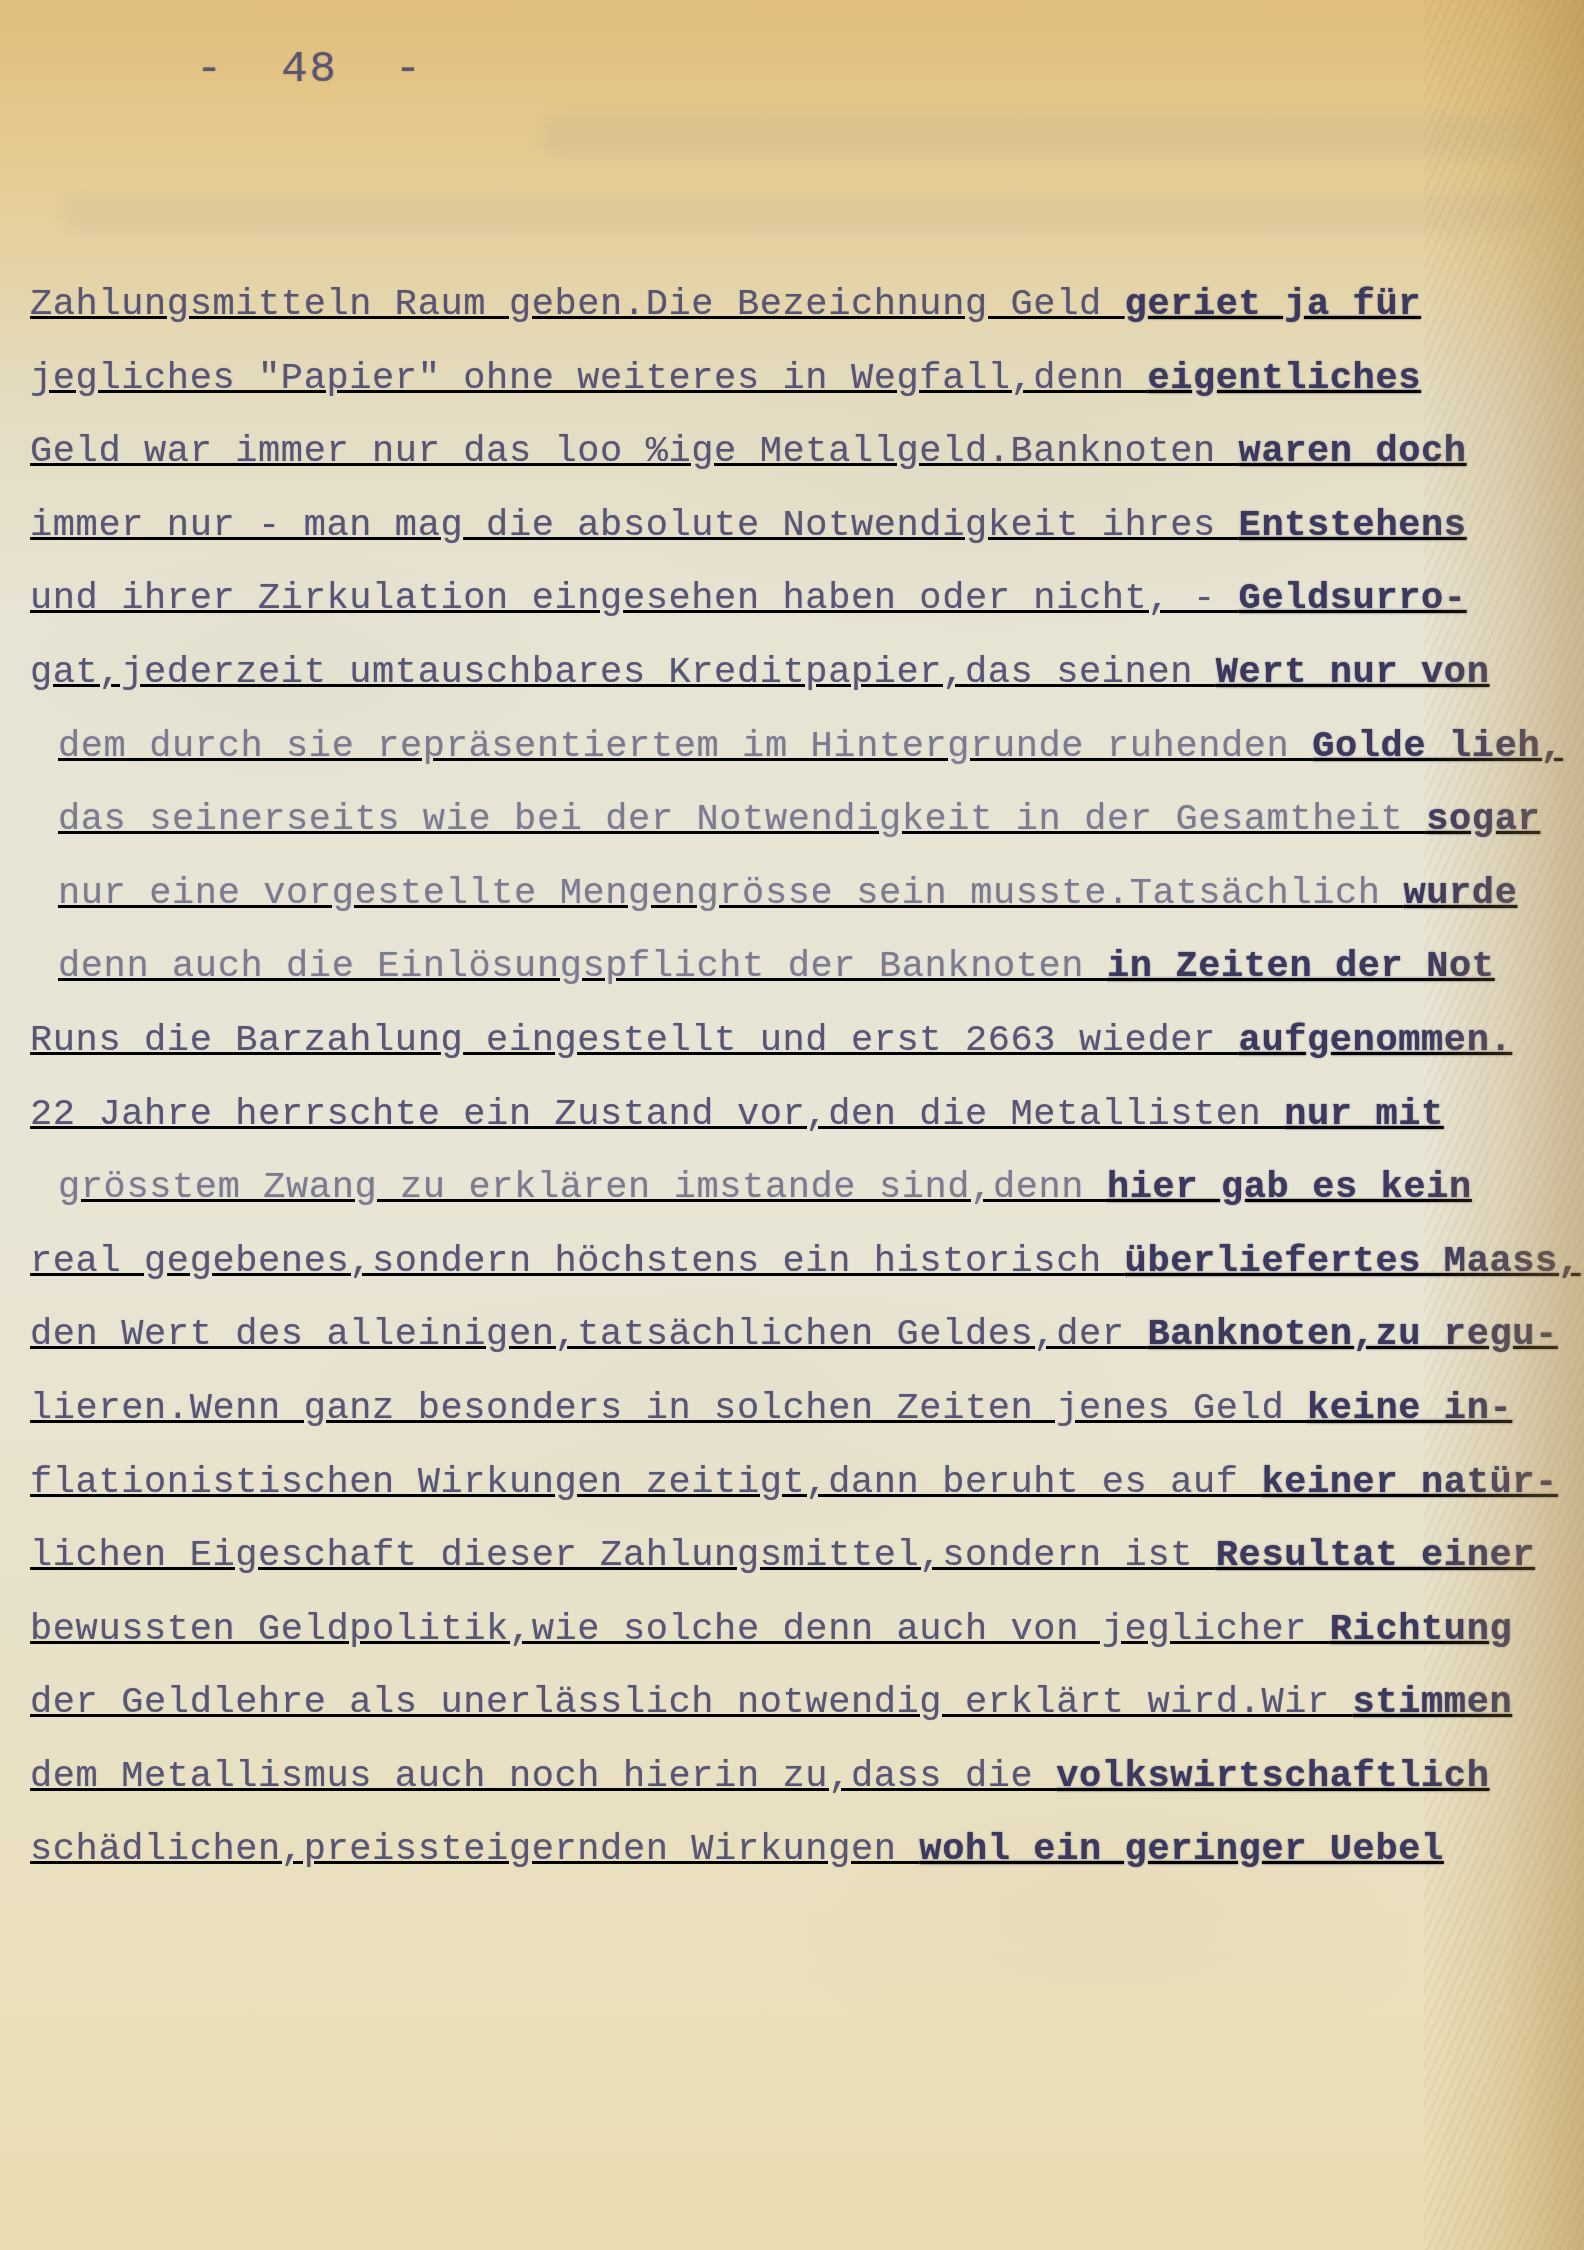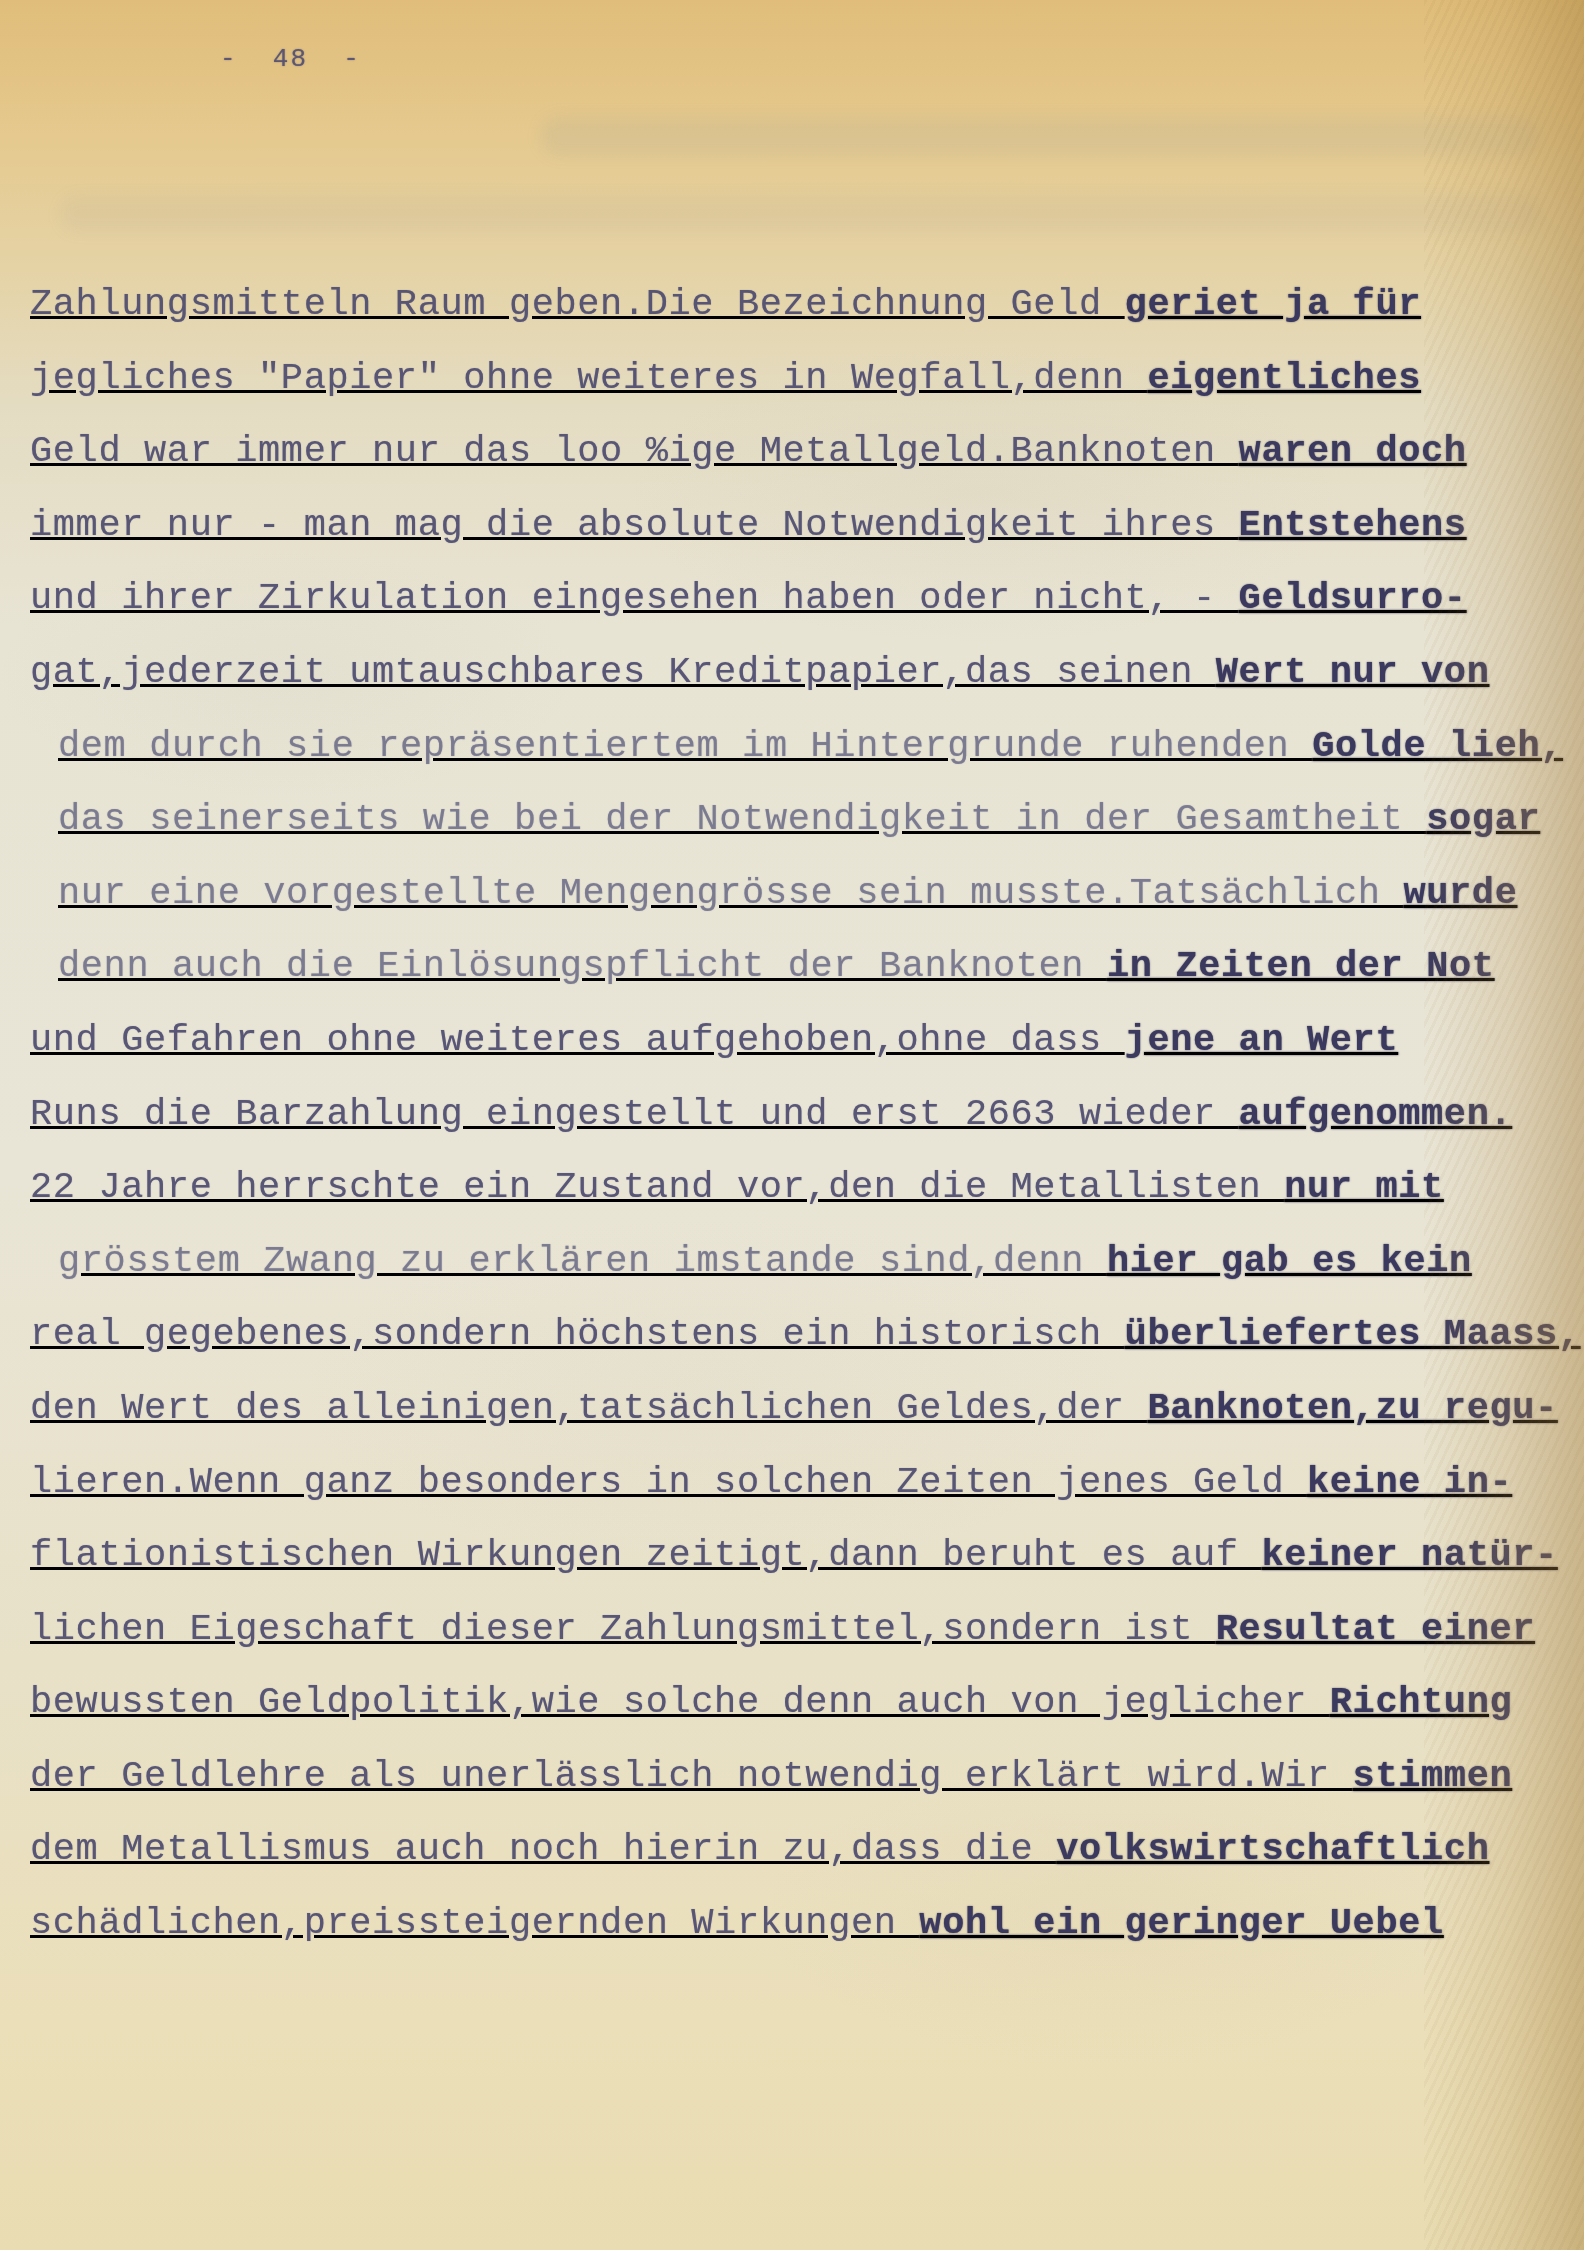--- a/index.html
+++ b/index.html
@@ -58,23 +58,23 @@
     position: absolute;
     border-radius: 22px;
     filter: blur(7px);
     pointer-events: none;
   }
   .smudge.s1 { left: 540px; top: 116px; width: 1000px; height: 40px; background: rgba(138,146,158,0.11); }
   .smudge.s2 { left: 60px;  top: 196px; width: 1480px; height: 36px; background: rgba(138,146,158,0.08); }
 
   .page-label {
     position: absolute;
-    left: 220px;
+    left: 196px;
     top: 44px;
-    font-size: 26px;
+    font-size: 44px;
     letter-spacing: 2px;
     white-space: pre;
     color: rgba(84,80,112,0.88);
     text-shadow: 0 0 1.5px rgba(84,80,112,0.65);
     text-align: right;
   }
 
   .text-block {
     position: absolute;
     left: 30px;
@@ -114,21 +114,20 @@
       <div class="line"><span class="seg">Zahlungsmitteln Raum geben.Die Bezeichnung Geld </span><span class="seg bold">geriet ja für</span></div>
       <div class="line"><span class="seg">jegliches "Papier" ohne weiteres in Wegfall,denn </span><span class="seg bold">eigentliches</span></div>
       <div class="line"><span class="seg">Geld war immer nur das loo %ige Metallgeld.Banknoten </span><span class="seg bold">waren doch</span></div>
       <div class="line"><span class="seg">immer nur - man mag die absolute Notwendigkeit ihres </span><span class="seg bold">Entstehens</span></div>
       <div class="line"><span class="seg">und ihrer Zirkulation eingesehen haben oder nicht, - </span><span class="seg bold">Geldsurro-</span></div>
       <div class="line"><span class="seg">gat,jederzeit umtauschbares Kreditpapier,das seinen </span><span class="seg bold">Wert nur von</span></div>
       <div class="line"><span class="seg light">dem durch sie repräsentiertem im Hintergrunde ruhenden </span><span class="seg bold">Golde lieh,</span></div>
       <div class="line"><span class="seg light">das seinerseits wie bei der Notwendigkeit in der Gesamtheit </span><span class="seg bold">sogar</span></div>
       <div class="line"><span class="seg light">nur eine vorgestellte Mengengrösse sein musste.Tatsächlich </span><span class="seg bold">wurde</span></div>
       <div class="line"><span class="seg light">denn auch die Einlösungspflicht der Banknoten </span><span class="seg bold">in Zeiten der Not</span></div>
-      <div class="line"><span class="seg">und Gefahren ohne weiteres aufgehoben,ohne dass </span><span class="seg bold">jene an Wert</span></div>
       <div class="line"><span class="seg">Runs die Barzahlung eingestellt und erst 2663 wieder </span><span class="seg bold">aufgenommen.</span></div>
       <div class="line"><span class="seg">22 Jahre herrschte ein Zustand vor,den die Metallisten </span><span class="seg bold">nur mit</span></div>
       <div class="line"><span class="seg light">grösstem Zwang zu erklären imstande sind,denn </span><span class="seg bold">hier gab es kein</span></div>
       <div class="line"><span class="seg">real gegebenes,sondern höchstens ein historisch </span><span class="seg bold">überliefertes Maass,</span></div>
       <div class="line"><span class="seg">den Wert des alleinigen,tatsächlichen Geldes,der </span><span class="seg bold">Banknoten,zu regu-</span></div>
       <div class="line"><span class="seg">lieren.Wenn ganz besonders in solchen Zeiten jenes Geld </span><span class="seg bold">keine in-</span></div>
       <div class="line"><span class="seg">flationistischen Wirkungen zeitigt,dann beruht es auf </span><span class="seg bold">keiner natür-</span></div>
       <div class="line"><span class="seg">lichen Eigeschaft dieser Zahlungsmittel,sondern ist </span><span class="seg bold">Resultat einer</span></div>
       <div class="line"><span class="seg">bewussten Geldpolitik,wie solche denn auch von jeglicher </span><span class="seg bold">Richtung</span></div>
       <div class="line"><span class="seg">der Geldlehre als unerlässlich notwendig erklärt wird.Wir </span><span class="seg bold">stimmen</span></div>

